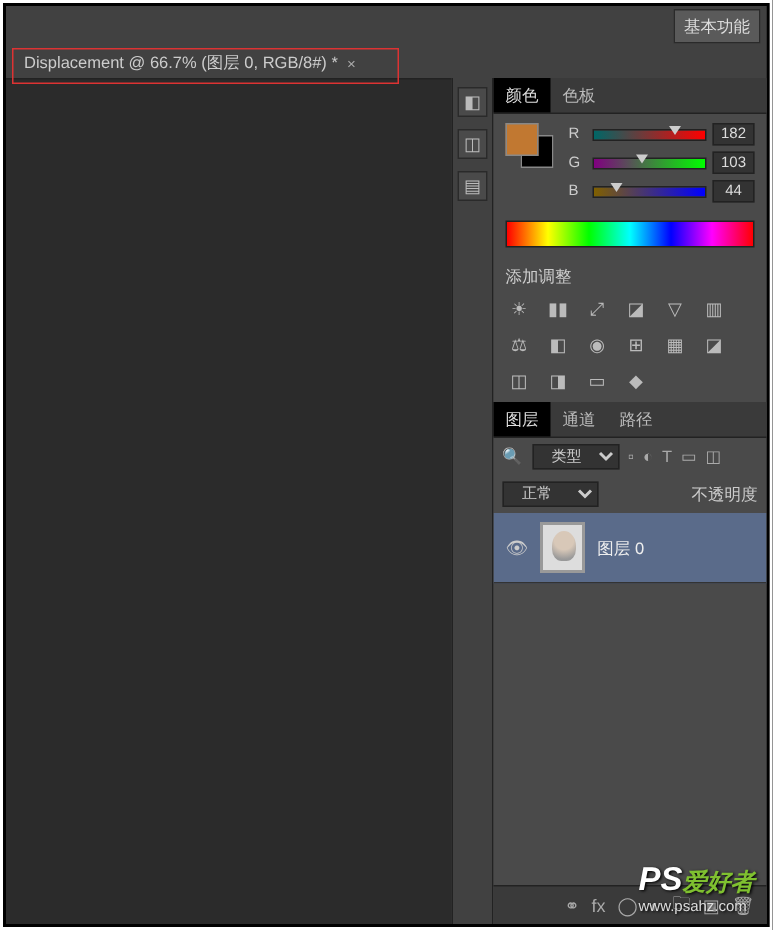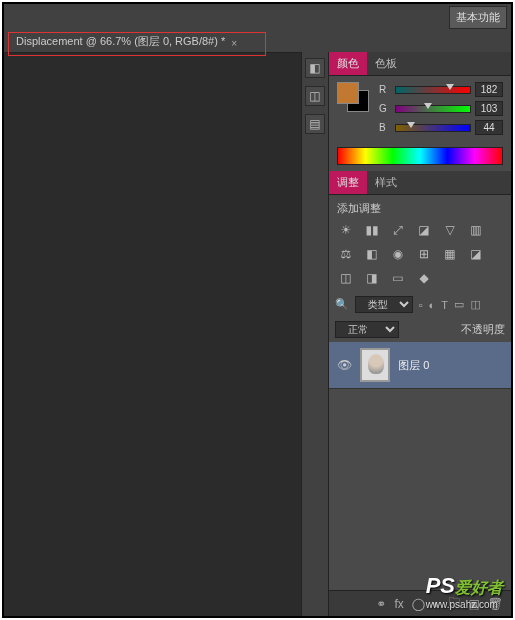--- a/index.html
+++ b/index.html
@@ -11,21 +11,21 @@
 .doc-tab { color: #ccc; font-size: 11px; padding: 2px 6px; display: flex; align-items: flex-end; gap: 6px; }
 .doc-tab .x { color: #aaa; font-size: 10px; cursor: pointer; }
 .highlight-box { position: absolute; top: 28px; left: 4px; width: 258px; height: 24px; border: 1px solid #d33; pointer-events: none; }
 .main { display: flex; height: calc(100% - 48px); }
 .canvas { flex: 1; background: #2b2b2b; border-top: 1px solid #222; }
 .toolstrip { width: 28px; background: #414141; border-left: 1px solid #222; border-right: 1px solid #222; display: flex; flex-direction: column; align-items: center; gap: 8px; padding-top: 6px; }
 .toolstrip .ico { width: 20px; height: 20px; display: flex; align-items: center; justify-content: center; color: #bbb; font-size: 12px; border: 1px solid #2a2a2a; background: #4a4a4a; }
 .panels { width: 182px; background: #4a4a4a; display: flex; flex-direction: column; }
 .panel-tabs { display: flex; background: #3a3a3a; border-bottom: 1px solid #222; }
 .ptab { font-size: 11px; color: #bbb; padding: 4px 8px; cursor: pointer; }
-.ptab.active { background: #be185d; color: #ddd; }
+.ptab.active { background: #000000; color: #ddd; }
 .color-panel { padding: 6px 8px; }
 .swatch-row { display: flex; align-items: flex-start; gap: 10px; }
 .swatch-box { width: 32px; height: 30px; position: relative; }
 .sw-fg { position: absolute; top: 0; left: 0; width: 22px; height: 22px; background: #c17831; border: 1px solid #888; }
 .sw-bg { position: absolute; bottom: 0; right: 0; width: 22px; height: 22px; background: #000; border: 1px solid #888; }
 .sliders { flex: 1; }
 .slider-row { display: flex; align-items: center; gap: 4px; margin-bottom: 4px; }
 .slider-row .lbl { width: 12px; color: #ccc; font-size: 10px; }
 .slider-row .bar { flex: 1; height: 8px; position: relative; border: 1px solid #222; }
 .bar.r { background: linear-gradient(90deg, #006666, #f00); }
@@ -112,24 +112,20 @@
               <div class="bar b">
                   <div class="pointer" style="left:15%"></div>
                 </div>
               <div class="val">44</div>
             </div>
           </div>
         </div>
         <div class="spectrum"></div>
       </div>
 
-      <div class="panel-tabs">
-        <div class="ptab active">调整</div>
-        <div class="ptab">样式</div>
-      </div>
       <div class="adjust-panel">
         <div class="adjust-label">添加调整</div>
         <div class="icon-grid">
           <div class="ai">☀</div>
           <div class="ai">▮▮</div>
           <div class="ai">⤢</div>
           <div class="ai">◪</div>
           <div class="ai">▽</div>
           <div class="ai">▥</div>
           <div class="ai">⚖</div>
@@ -138,20 +134,25 @@
           <div class="ai">⊞</div>
           <div class="ai">▦</div>
           <div class="ai">◪</div>
           <div class="ai">◫</div>
           <div class="ai">◨</div>
           <div class="ai">▭</div>
           <div class="ai">◆</div>
         </div>
       </div>
 
+      <div class="panel-tabs">
+        <div class="ptab active">图层</div>
+        <div class="ptab">通道</div>
+        <div class="ptab">路径</div>
+      </div>
       <div class="layers-panel">
         <div class="lrow">
           <span class="lico">🔍</span>
           <select class="lsel"><option>类型</option></select>
           <span class="lico">▫</span>
           <span class="lico">◐</span>
           <span class="lico">T</span>
           <span class="lico">▭</span>
           <span class="lico">◫</span>
         </div>

